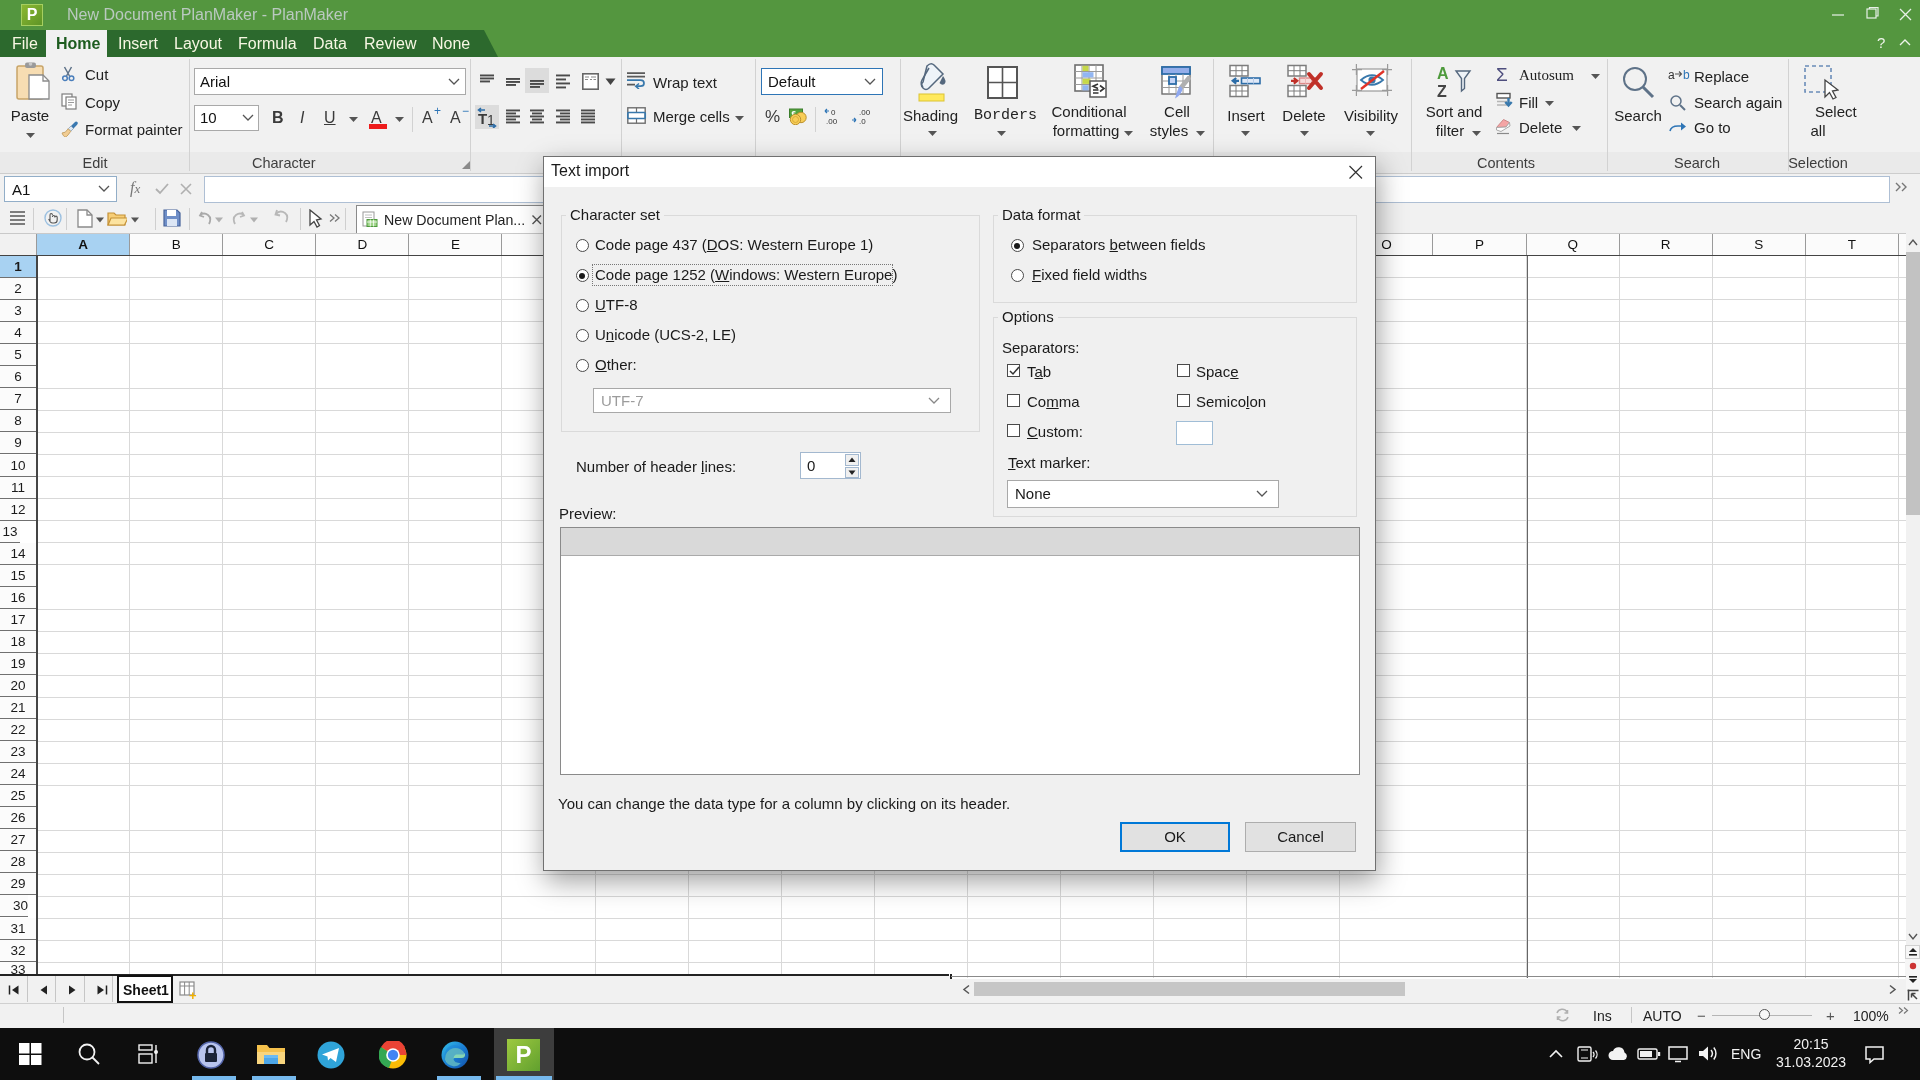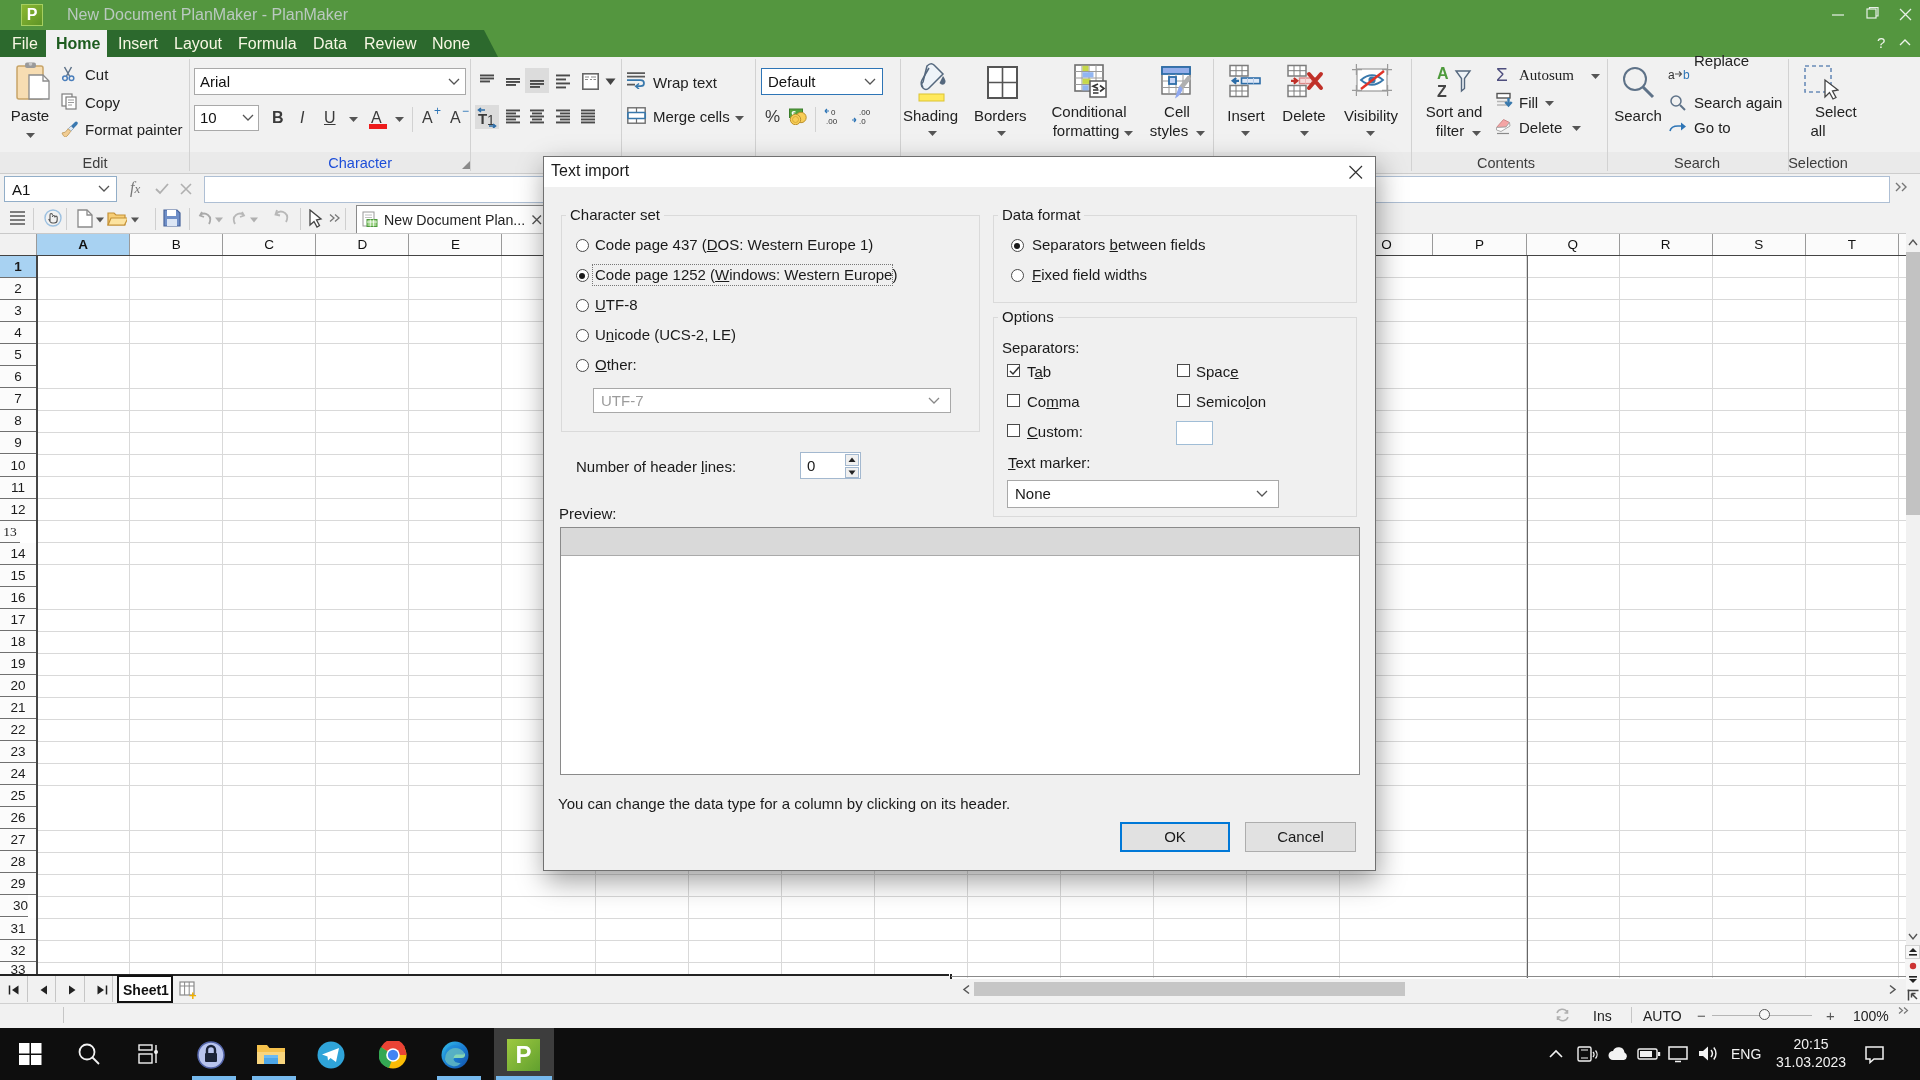--- a/index.html
+++ b/index.html
@@ -49,21 +49,21 @@
 <div class="abs" style="left:189px;top:59px;width:1px;height:112px;background:#d2d2d2;"></div>
 <div class="abs" style="left:470px;top:59px;width:1px;height:112px;background:#d2d2d2;"></div>
 <div class="abs" style="left:621px;top:59px;width:1px;height:112px;background:#d2d2d2;"></div>
 <div class="abs" style="left:755px;top:59px;width:1px;height:112px;background:#d2d2d2;"></div>
 <div class="abs" style="left:900px;top:59px;width:1px;height:112px;background:#d2d2d2;"></div>
 <div class="abs" style="left:1213px;top:59px;width:1px;height:112px;background:#d2d2d2;"></div>
 <div class="abs" style="left:1411px;top:59px;width:1px;height:112px;background:#d2d2d2;"></div>
 <div class="abs" style="left:1607px;top:59px;width:1px;height:112px;background:#d2d2d2;"></div>
 <div class="abs" style="left:1788px;top:59px;width:1px;height:112px;background:#d2d2d2;"></div>
 <div class="abs" style="left:25px;top:155px;width:140px;text-align:center;font-size:14.5px;color:#3d3d3d;">Edit</div>
-<div class="abs" style="left:252px;top:155px;width:140px;text-align:right;font-size:14.5px;color:#1d4ed8;">Character</div>
+<div class="abs" style="left:252px;top:155px;width:140px;text-align:left;font-size:14.5px;color:#404040;">Character</div>
 <div class="abs" style="left:1436px;top:155px;width:140px;text-align:center;font-size:14.5px;color:#3d3d3d;">Contents</div>
 <div class="abs" style="left:1627px;top:155px;width:140px;text-align:center;font-size:14.5px;color:#3d3d3d;">Search</div>
 <div class="abs" style="left:1748px;top:155px;width:140px;text-align:center;font-size:14.5px;color:#3d3d3d;">Selection</div>
 <svg class="abs" style="left:462px;top:161px;" width="9" height="9">
       <path d="M8 0 L8 8 L0 8 Z" fill="#8a8a8a"></path>
     </svg>
 
 <svg class="abs" style="left:14px;top:61px;" width="36" height="42">
 <rect x="3" y="5" width="26" height="33" rx="2" fill="#f7ddb2" stroke="#c8a468" stroke-width="1.5"></rect>
 <rect x="11" y="1.5" width="11" height="5.5" rx="2" fill="#9a9a9a"></rect>
@@ -235,21 +235,21 @@
 <rect x="2" y="32" width="25" height="7" fill="#ffe95c" stroke="#dcc433" stroke-width="1"></rect>
 </svg>
 <div class="abs" style="left:903px;top:107px;font-size:15px;color:#222;">Shading</div>
 <svg class="abs" style="left:928px;top:130px;" width="10" height="7">
       <path d="M0 1 L9 1 L4.5 6 Z" fill="#555"></path>
     </svg>
 <svg class="abs" style="left:987px;top:66px;" width="31" height="33">
 <rect x="1" y="1" width="29" height="31" fill="#fff" stroke="#555" stroke-width="2"></rect>
 <path d="M15.5 1 v31 M1 16.5 h29" stroke="#555" stroke-width="1.6"></path>
 </svg>
-<div class="abs" style="left:974px;top:107px;font-size:15px;color:#222;">Borders</div>
+<div class="abs" style="left:974px;top:107px;font-size:15px;color:#222;font-family:Liberation Mono, monospace;">Borders</div>
 <svg class="abs" style="left:997px;top:130px;" width="10" height="7">
       <path d="M0 1 L9 1 L4.5 6 Z" fill="#555"></path>
     </svg>
 <svg class="abs" style="left:1074px;top:64px;" width="33" height="35">
 <rect x="1" y="1" width="28" height="26" fill="#fff" stroke="#6e6e6e" stroke-width="1.6"></rect>
 <path d="M1 7.5 h28 M1 14 h28 M1 20.5 h28 M8 1 v26 M15 1 v26 M22 1 v26" stroke="#9a9a9a" stroke-width="1"></path>
 <rect x="8.5" y="1.8" width="6" height="5.2" fill="#c6d84a"></rect>
 <rect x="8.5" y="8.2" width="11" height="5.2" fill="#92b6f2"></rect>
 <rect x="8.5" y="14.7" width="8" height="5.2" fill="#c6d84a"></rect>
 <rect x="8.5" y="21.2" width="6" height="5.2" fill="#92b6f2"></rect>
@@ -354,21 +354,21 @@
 <svg class="abs" style="left:1620px;top:64px;" width="36" height="38">
 <circle cx="15" cy="15" r="11" fill="none" stroke="#5e7288" stroke-width="2"></circle>
 <path d="M23 23 L33 33" stroke="#5e7288" stroke-width="3"></path>
 </svg>
 <div class="abs" style="left:1608px;top:107px;width:60px;text-align:center;font-size:15px;color:#222;">Search</div>
 <svg class="abs" style="left:1668px;top:67px;" width="24" height="16">
 <text x="0" y="12" font-size="12" fill="#333">a</text>
       <text x="15" y="12" font-size="12" fill="#2e75b6">b</text>
 <path d="M7 7 h6 M11 4.5 l2.5 2.5 l-2.5 2.5" stroke="#555" stroke-width="1.1" fill="none"></path>
 </svg>
-<div class="abs" style="left:1694px;top:52px;font-size:15px;color:#222;">Replace</div>
+<div class="abs" style="left:1694px;top:68px;font-size:15px;color:#222;">Replace</div>
 <svg class="abs" style="left:1669px;top:94px;" width="18" height="17">
 <circle cx="7" cy="7" r="5" fill="none" stroke="#5e7288" stroke-width="1.5"></circle>
 <path d="M11 11 L16 16" stroke="#5e7288" stroke-width="2"></path>
 </svg>
 <div class="abs" style="left:1694px;top:94px;font-size:15px;color:#222;">Search again</div>
 <svg class="abs" style="left:1668px;top:120px;" width="22" height="14">
 <path d="M2 11 q1 -5 8 -5 h6" stroke="#2e75b6" stroke-width="1.6" fill="none"></path>
 <path d="M13 2.5 L18 6.5 L13 10.5 Z" fill="#2e75b6"></path>
 </svg>
 <div class="abs" style="left:1694px;top:119px;font-size:15px;color:#222;">Go to</div>
@@ -503,21 +503,21 @@
 <div class="abs" style="left:0;top:300.1px;width:36px;height:22.1px;background:#fbfbfb;border-bottom:1px solid #707070;color:#1a1a1a;font-size:13.5px;font-weight:normal;text-align:center;line-height:22.1px;overflow:hidden;">3</div>
 <div class="abs" style="left:0;top:322.2px;width:36px;height:22.1px;background:#fbfbfb;border-bottom:1px solid #707070;color:#1a1a1a;font-size:13.5px;font-weight:normal;text-align:center;line-height:22.1px;overflow:hidden;">4</div>
 <div class="abs" style="left:0;top:344.2px;width:36px;height:22.1px;background:#fbfbfb;border-bottom:1px solid #707070;color:#1a1a1a;font-size:13.5px;font-weight:normal;text-align:center;line-height:22.1px;overflow:hidden;">5</div>
 <div class="abs" style="left:0;top:366.3px;width:36px;height:22.1px;background:#fbfbfb;border-bottom:1px solid #707070;color:#1a1a1a;font-size:13.5px;font-weight:normal;text-align:center;line-height:22.1px;overflow:hidden;">6</div>
 <div class="abs" style="left:0;top:388.3px;width:36px;height:22.1px;background:#fbfbfb;border-bottom:1px solid #707070;color:#1a1a1a;font-size:13.5px;font-weight:normal;text-align:center;line-height:22.1px;overflow:hidden;">7</div>
 <div class="abs" style="left:0;top:410.4px;width:36px;height:22.1px;background:#fbfbfb;border-bottom:1px solid #707070;color:#1a1a1a;font-size:13.5px;font-weight:normal;text-align:center;line-height:22.1px;overflow:hidden;">8</div>
 <div class="abs" style="left:0;top:432.4px;width:36px;height:22.1px;background:#fbfbfb;border-bottom:1px solid #707070;color:#1a1a1a;font-size:13.5px;font-weight:normal;text-align:center;line-height:22.1px;overflow:hidden;">9</div>
 <div class="abs" style="left:0;top:454.5px;width:36px;height:22.1px;background:#fbfbfb;border-bottom:1px solid #707070;color:#1a1a1a;font-size:13.5px;font-weight:normal;text-align:center;line-height:22.1px;overflow:hidden;">10</div>
 <div class="abs" style="left:0;top:476.5px;width:36px;height:22.1px;background:#fbfbfb;border-bottom:1px solid #707070;color:#1a1a1a;font-size:13.5px;font-weight:normal;text-align:center;line-height:22.1px;overflow:hidden;">11</div>
 <div class="abs" style="left:0;top:498.6px;width:36px;height:22.1px;background:#fbfbfb;border-bottom:1px solid #707070;color:#1a1a1a;font-size:13.5px;font-weight:normal;text-align:center;line-height:22.1px;overflow:hidden;">12</div>
-<div class="abs" style="left:0;top:520.6px;width:20px;height:22.1px;background:#fbfbfb;border-bottom:1px solid #707070;color:#1a1a1a;font-size:13.5px;font-weight:normal;text-align:center;line-height:22.1px;overflow:hidden;font-family:Liberation Serif, serif;">13</div>
+<div class="abs" style="left:0;top:520.6px;width:20px;height:22.1px;background:#fbfbfb;border-bottom:1px solid #707070;color:#1a1a1a;font-size:13.5px;font-weight:normal;text-align:center;line-height:22.1px;overflow:hidden;">13</div>
 <div class="abs" style="left:0;top:542.7px;width:36px;height:22.1px;background:#fbfbfb;border-bottom:1px solid #707070;color:#1a1a1a;font-size:13.5px;font-weight:normal;text-align:center;line-height:22.1px;overflow:hidden;">14</div>
 <div class="abs" style="left:0;top:564.7px;width:36px;height:22.1px;background:#fbfbfb;border-bottom:1px solid #707070;color:#1a1a1a;font-size:13.5px;font-weight:normal;text-align:center;line-height:22.1px;overflow:hidden;">15</div>
 <div class="abs" style="left:0;top:586.8px;width:36px;height:22.1px;background:#fbfbfb;border-bottom:1px solid #707070;color:#1a1a1a;font-size:13.5px;font-weight:normal;text-align:center;line-height:22.1px;overflow:hidden;">16</div>
 <div class="abs" style="left:0;top:608.8px;width:36px;height:22.1px;background:#fbfbfb;border-bottom:1px solid #707070;color:#1a1a1a;font-size:13.5px;font-weight:normal;text-align:center;line-height:22.1px;overflow:hidden;">17</div>
 <div class="abs" style="left:0;top:630.8px;width:36px;height:22.1px;background:#fbfbfb;border-bottom:1px solid #707070;color:#1a1a1a;font-size:13.5px;font-weight:normal;text-align:center;line-height:22.1px;overflow:hidden;">18</div>
 <div class="abs" style="left:0;top:652.9px;width:36px;height:22.1px;background:#fbfbfb;border-bottom:1px solid #707070;color:#1a1a1a;font-size:13.5px;font-weight:normal;text-align:center;line-height:22.1px;overflow:hidden;">19</div>
 <div class="abs" style="left:0;top:674.9px;width:36px;height:22.1px;background:#fbfbfb;border-bottom:1px solid #707070;color:#1a1a1a;font-size:13.5px;font-weight:normal;text-align:center;line-height:22.1px;overflow:hidden;">20</div>
 <div class="abs" style="left:0;top:697.0px;width:36px;height:22.1px;background:#fbfbfb;border-bottom:1px solid #707070;color:#1a1a1a;font-size:13.5px;font-weight:normal;text-align:center;line-height:22.1px;overflow:hidden;">21</div>
 <div class="abs" style="left:0;top:719.0px;width:36px;height:22.1px;background:#fbfbfb;border-bottom:1px solid #707070;color:#1a1a1a;font-size:13.5px;font-weight:normal;text-align:center;line-height:22.1px;overflow:hidden;">22</div>
 <div class="abs" style="left:0;top:741.1px;width:36px;height:22.1px;background:#fbfbfb;border-bottom:1px solid #707070;color:#1a1a1a;font-size:13.5px;font-weight:normal;text-align:center;line-height:22.1px;overflow:hidden;">23</div>

